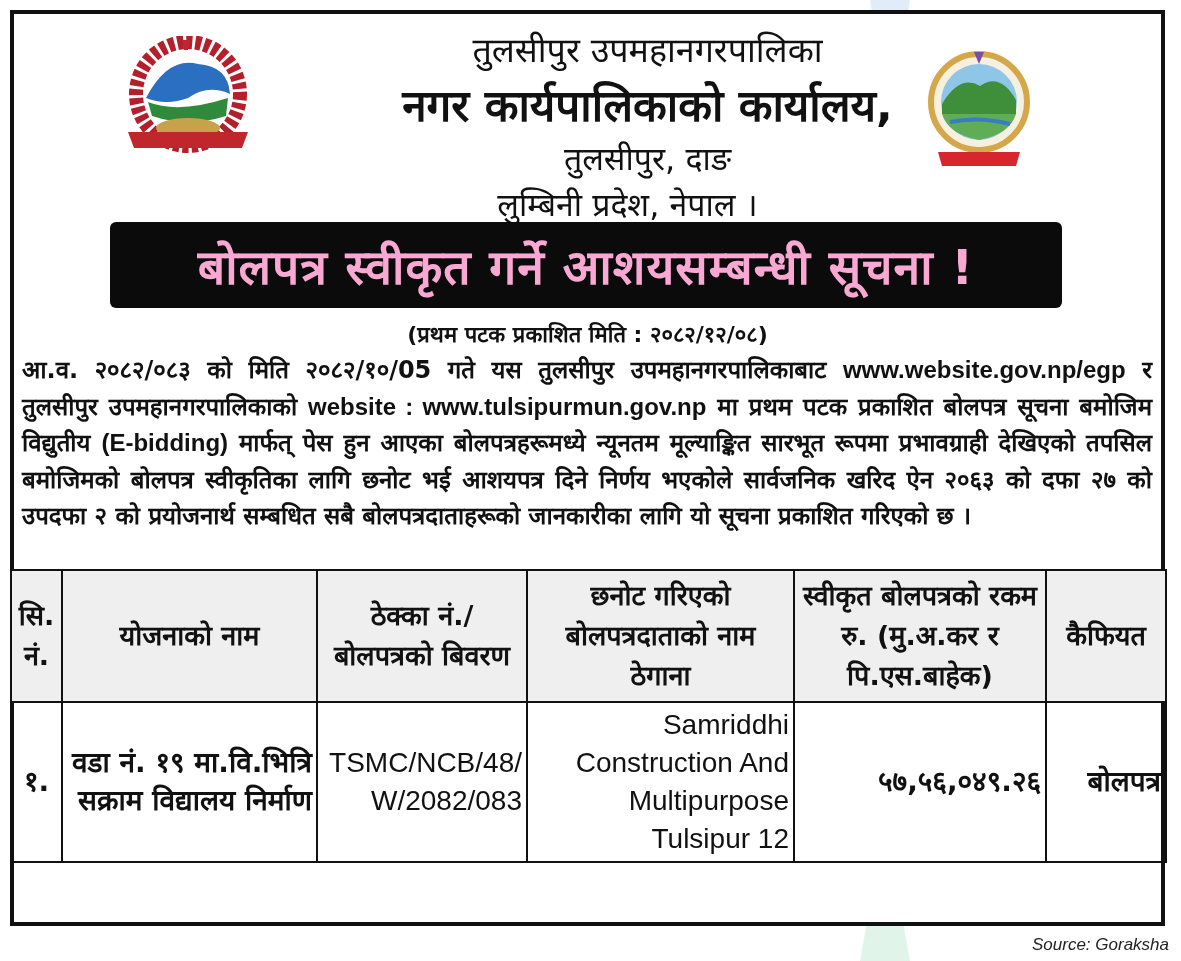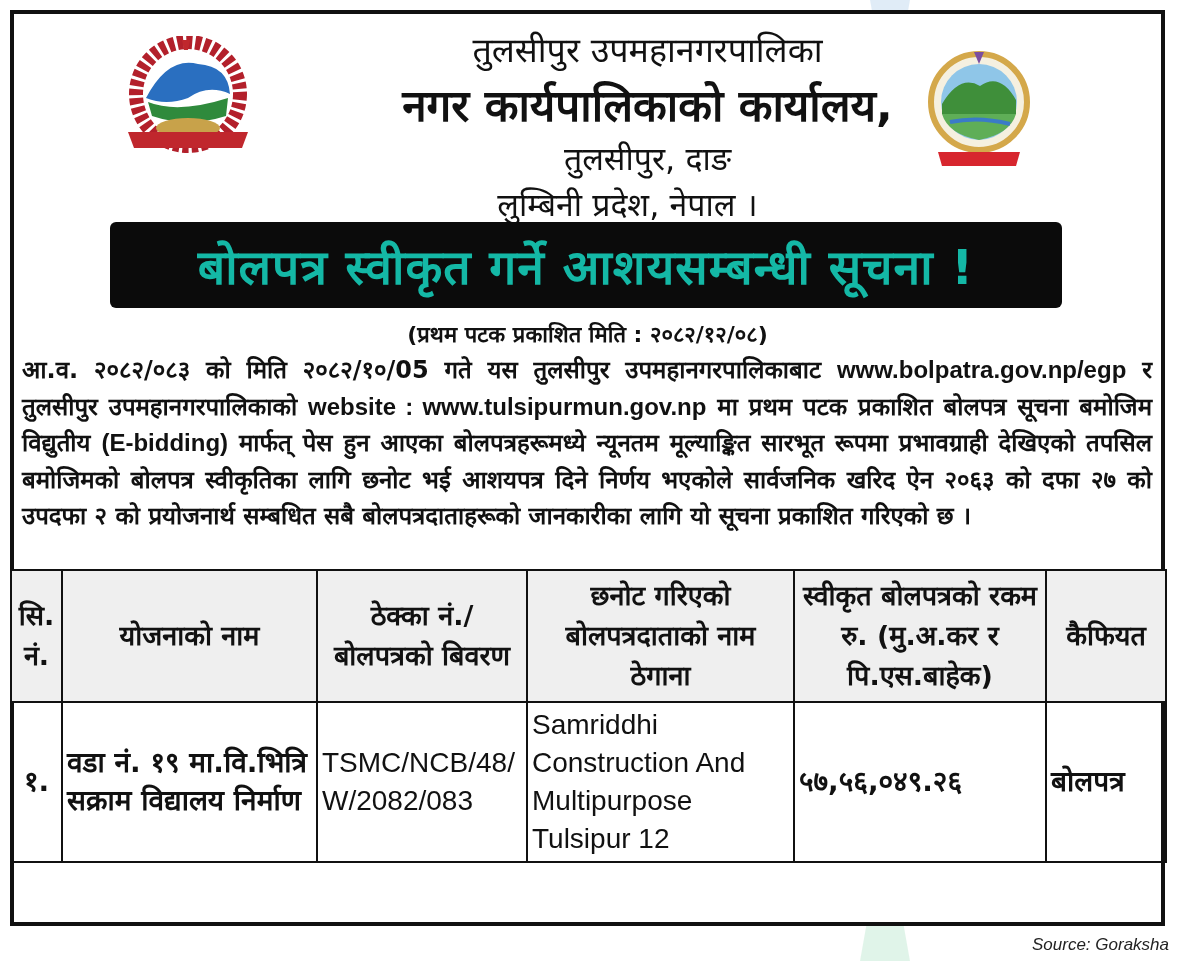--- a/index.html
+++ b/index.html
@@ -17,40 +17,40 @@
 
   .hdr-line { position: absolute; left: 0; width: 100%; text-align: center; white-space: nowrap; }
   .hdr1 { top: 12px; font-size: 34px; font-weight: normal; left: 60px; }
   .hdr2 { top: 60px; font-size: 44px; font-weight: bold; left: 60px; }
   .hdr3 { top: 122px; font-size: 32px; left: 60px; }
   .hdr4 { top: 168px; font-size: 32px; left: 40px; }
 
   .banner {
     position: absolute; left: 96px; top: 208px; width: 952px; height: 86px;
     background: #0b0b0b; border-radius: 6px;
-    color: #14b8a6; font-size: 48px; font-weight: bold;
+    color: #f9a8d4; font-size: 48px; font-weight: bold;
     display: flex; align-items: center; justify-content: center; letter-spacing: 1px;
   }
   .pubdate {
     position: absolute; left: 0; width: 100%; top: 304px; text-align: center;
     font-size: 22px; font-weight: bold;
   }
   .body-text {
     position: absolute; left: 8px; top: 338px; width: 1130px;
     font-size: 24px; font-weight: bold; line-height: 36.5px; text-align: justify;
   }
   .body-text .latin { font-family: "Liberation Sans", sans-serif; font-weight: bold; }
 
   table.tbl {
     position: absolute; left: -4px; top: 555px; width: 1155px; border-collapse: collapse;
     table-layout: fixed;
   }
   .tbl th, .tbl td { border: 2px solid #111; padding: 0 4px; vertical-align: middle; }
   .tbl th { background: #efefef; font-size: 27px; font-weight: bold; height: 130px; line-height: 40px; text-align: center; }
-  .tbl td { height: 158px; font-size: 28px; font-weight: bold; line-height: 38px; }
+  .tbl td { height: 158px; font-size: 28px; font-weight: bold; line-height: 38px; text-align: right; }
   .tbl td.latin { font-family: "Liberation Sans", sans-serif; font-weight: normal; font-size: 28px; }
   .tbl td.center { text-align: center; }
 
   .signature {
     position: absolute; right: 16px; top: 866px; font-size: 30px; font-weight: bold;
   }
   .source {
     position: absolute; right: 12px; top: 935px; font-family: "Liberation Sans", sans-serif;
     font-style: italic; font-size: 17px; color: #222; margin-left: 40px;
   }
@@ -96,21 +96,21 @@
   <div class="hdr-line hdr4">लुम्बिनी प्रदेश, नेपाल ।</div>
 
   <div class="banner">
     <span>बोलपत्र स्वीकृत गर्ने आशयसम्बन्धी सूचना !</span>
   </div>
 
   <div class="pubdate">(प्रथम पटक प्रकाशित मिति : २०८२/१२/०८)</div>
 
   <div class="body-text">
     <span>आ.व. २०८२/०८३ को मिति २०८२/१०/05 गते यस तुलसीपुर उपमहानगरपालिकाबाट</span>
-    <span class="latin">www.bolpatra.gov.np/egp</span>
+    <span class="latin">www.website.gov.np/egp</span>
     <span>र तुलसीपुर उपमहानगरपालिकाको</span>
     <span class="latin">website : www.tulsipurmun.gov.np</span>
     <span>मा प्रथम पटक प्रकाशित बोलपत्र सूचना बमोजिम विद्युतीय</span>
     <span class="latin">(E-bidding)</span>
     <span>मार्फत् पेस हुन आएका बोलपत्रहरूमध्ये न्यूनतम मूल्याङ्कित सारभूत रूपमा प्रभावग्राही देखिएको तपसिल बमोजिमको बोलपत्र स्वीकृतिका लागि छनोट भई आशयपत्र दिने निर्णय भएकोले सार्वजनिक खरिद ऐन २०६३ को दफा २७ को उपदफा २ को प्रयोजनार्थ सम्बधित सबै बोलपत्रदाताहरूको जानकारीका लागि यो सूचना प्रकाशित गरिएको छ ।</span>
   </div>
 
   <table class="tbl">
     <colgroup>
       <col style="width:51px">

